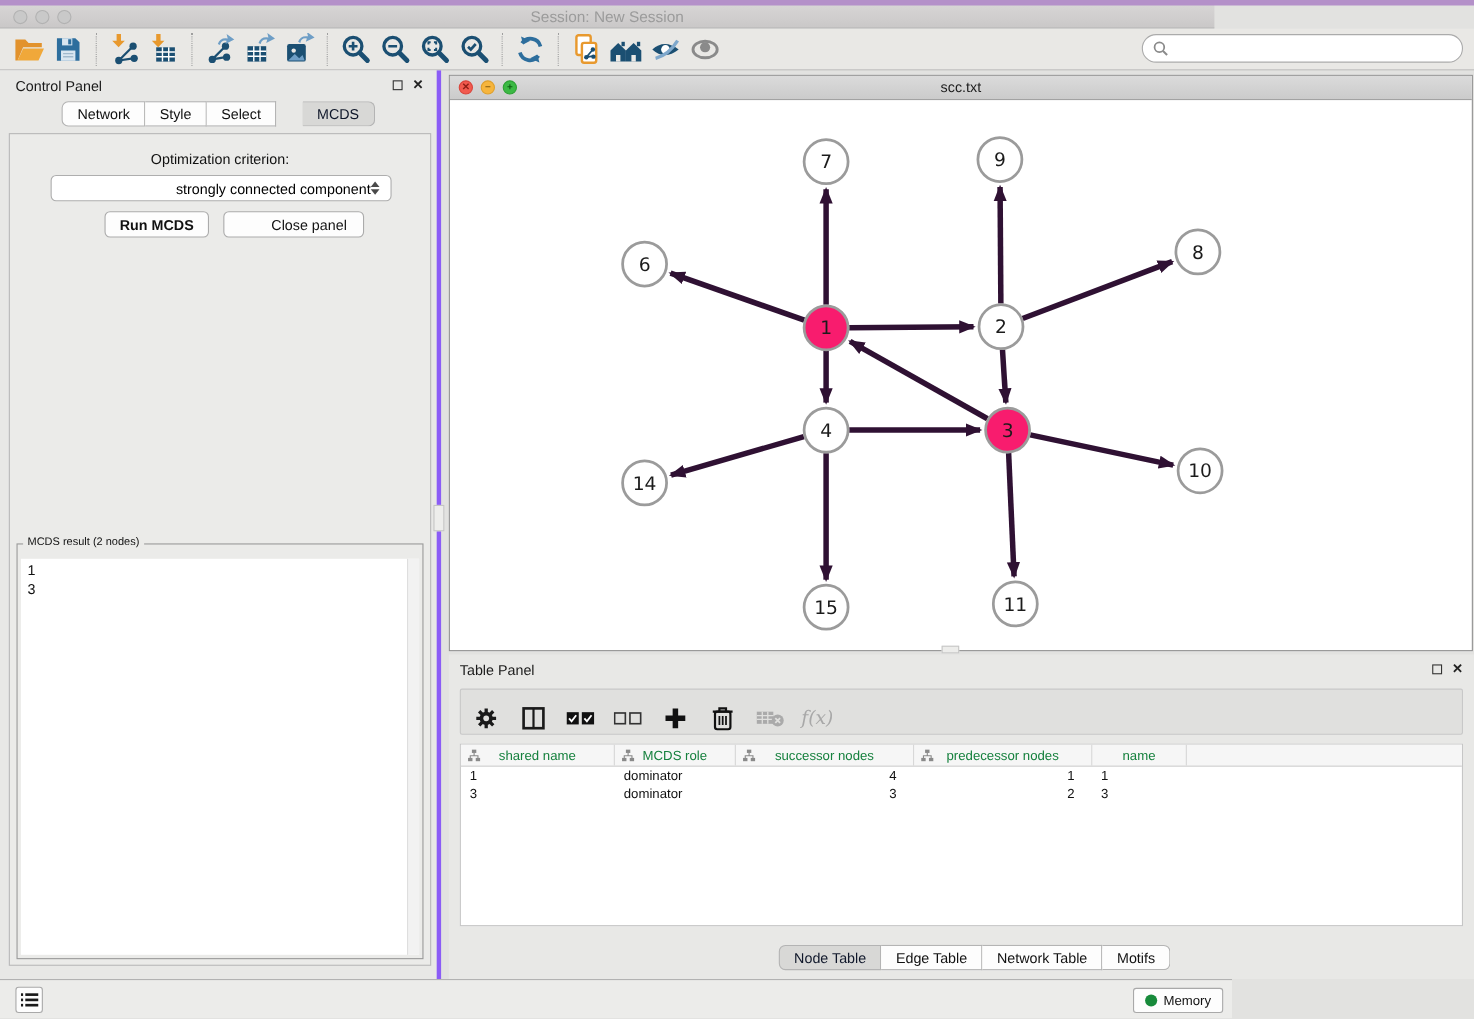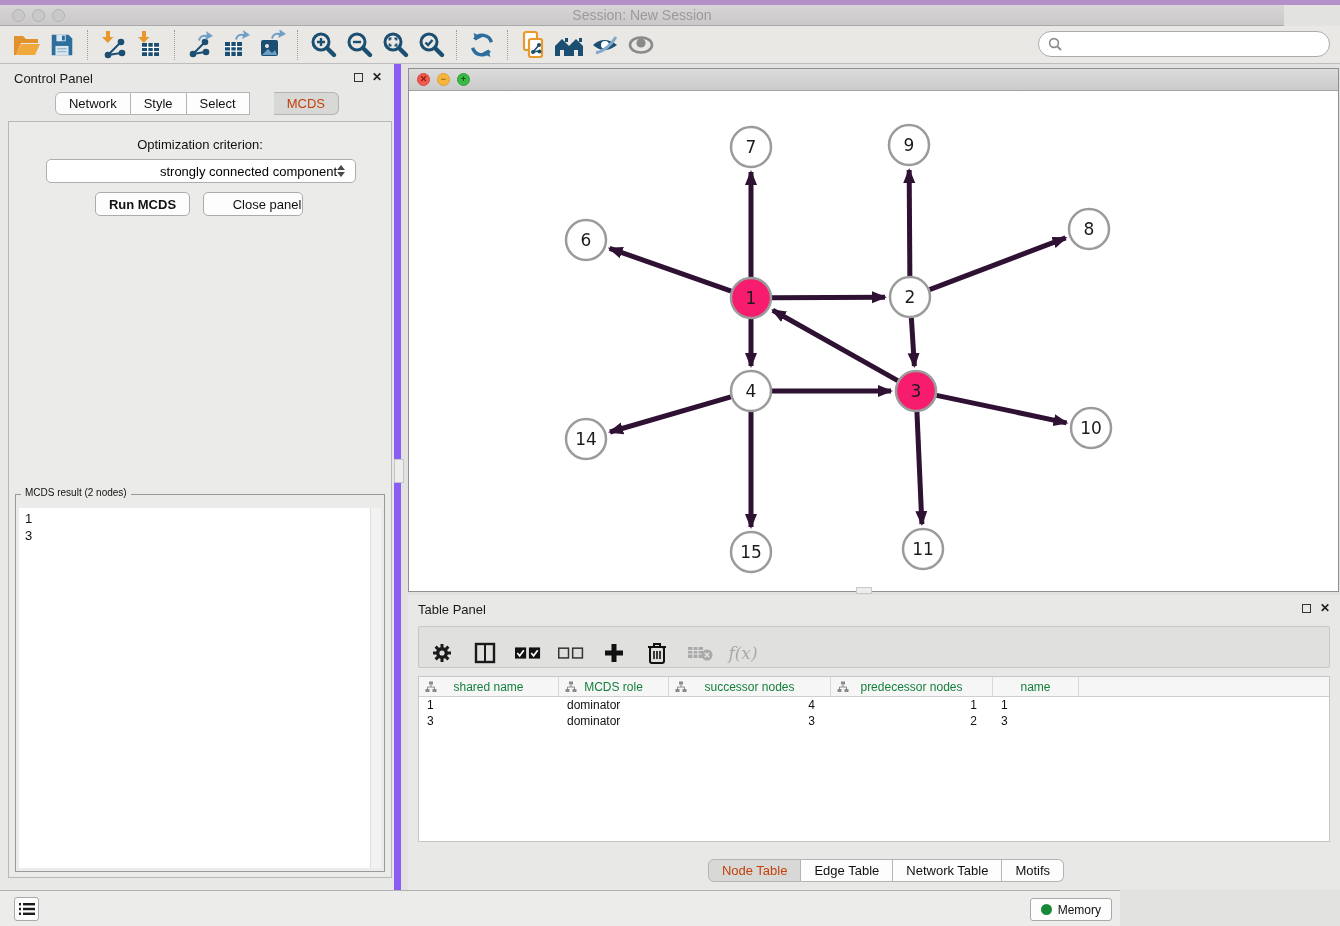--- a/index.html
+++ b/index.html
@@ -1,65 +1,65 @@
 <!DOCTYPE html>
 <html><head>
 <meta charset="utf-8">
 <style>
   * { margin:0; padding:0; box-sizing:border-box; }
   html,body { width:1340px; height:926px; background:#e2e2e0; font-family:"Liberation Sans", sans-serif; }
   .app { position:relative; width:1340px; height:926px; overflow:hidden; background:#e2e2e0; }
 
   
-  .titlebar { position:absolute; left:0; top:0; width:1284px; height:26px;
+  .titlebar { position:absolute; left:0; top:0; width:1104px; height:26px;
     background:linear-gradient(#dad8d8,#cac8c8); border-bottom:1px solid #a8a8a8; }
   .top-strip { position:absolute; left:0; top:0; width:1340px; height:5px; background:#b490c9; }
   .traffic-gray { position:absolute; top:9px; display:flex; gap:7px; left:12px; }
   .traffic-gray span { width:13px; height:13px; border-radius:50%; background:#c9c9c9; border:1px solid #b2b2b2; }
   .win-title { position:absolute; left:0; right:0; top:7px; text-align:center; font-size:14px; color:#9b9b9b; }
 
   
   .toolbar { position:absolute; left:0; top:26px; width:1340px; height:38px; background:#e9e8e5;
     border-bottom:1px solid #bdbdbd; display:flex; align-items:center; padding-left:8px; }
   .tbtn { width:36px; height:32px; display:flex; align-items:center; justify-content:center; }
   .vsep { width:0; height:30px; border-left:1px dotted #9e9e9e; margin:0 7px; }
   .search { position:absolute; right:10px; top:5px; width:292px; height:26px; background:#fff;
     border:1px solid #ababab; border-radius:13px; display:flex; align-items:center; padding:0 9px; }
   .search input { border:none; outline:none; flex:1; font-size:13px; margin-left:6px; font-family:"Liberation Sans",sans-serif; background:transparent; }
 
   
   .control-panel { position:absolute; left:0; top:64px; width:401px; height:826px;
-    background:#e8e8e6; border-right:7px solid #8b5cf6; }
+    background:#e8e8e6; border-right:4px solid #8b5cf6; }
   .panel-header { position:relative; height:28px; }
   .panel-title { position:absolute; left:14px; top:7px; font-size:13px; color:#1a1a1a; }
   .hdr-icons { position:absolute; right:12px; top:8px; display:flex; gap:9px; align-items:center; }
   .ic-float { width:9px; height:9px; border:1.5px solid #333; display:inline-block; }
   .ic-close { font-size:12px; font-weight:bold; color:#222; line-height:10px; }
 
   .seg { display:flex; justify-content:center; }
   .seg .tab { background:#fdfdfd; border:1px solid #b4b4b4; border-left:none; padding:3px 13px;
     font-size:13px; color:#111; white-space:nowrap; }
   .seg .tab:first-child { border-left:1px solid #b4b4b4; border-radius:6px 0 0 6px; }
   .seg .tab:last-child { border-radius:0 6px 6px 0; }
-  .seg .tab.active { background:#d8d8d6; color:#c2410c;margin-left:24px; }
+  .seg .tab.active { background:#d8d8d6; color:#0f172a;margin-left:24px; }
 
   .cp-content { position:absolute; left:8px; top:57px; width:384px; bottom:12px;
     background:#ebebe9; border:1px solid #b8b8b8; }
   .opt-label { position:absolute; top:15px; left:0; right:0; text-align:center; font-size:13px; color:#111; }
   .dropdown { position:absolute; left:37px; top:37px; width:310px; height:24px; background:#fff;
     border:1px solid #aeaeae; border-radius:5px; display:flex; align-items:center; padding:0 10px; font-size:13px; }
   .dropdown .dd-label { flex:1;text-align:right; }
   .stepper { display:flex; flex-direction:column; gap:2px; align-items:center; }
   .stepper i { width:0; height:0; border-left:4px solid transparent; border-right:4px solid transparent; display:block; }
   .stepper .up { border-bottom:5px solid #4a4a4a; }
   .stepper .dn { border-top:5px solid #4a4a4a; }
   .btn { position:absolute; top:70px; height:24px; background:#fdfdfd; border:1px solid #ababab;
     border-radius:5px; font-size:13px; color:#111; display:flex; align-items:center; justify-content:center; }
   .btn.run { left:86px; width:95px;font-weight:bold; }
-  .btn.close { left:194px; width:100px;padding-left:28px; }
+  .btn.close { left:194px; width:128px;padding-left:28px; }
 
   .group { position:absolute; left:6px; top:372px; width:370px; height:378px; border:1px solid #9a9a9a; }
   .group-legend { position:absolute; top:-8px; left:5px; background:#ebebe9; padding:0 4px; font-size:10px; color:#111; }
   .group-white { position:absolute; left:3px; right:3px; top:13px; bottom:3px; background:#fff; }
   .result-text { padding:2px 6px; font-size:13px; line-height:17px; white-space:pre; color:#111; }
   .scroll-track { position:absolute; right:0; top:0; bottom:0; width:11px; background:#f2f2f2; border-left:1px solid #dedede; }
 
   
   .net-window { position:absolute; left:408px; top:68px; width:931px; height:524px;
     background:#fff; border:1px solid #8f8f8f; }
@@ -301,20 +301,21 @@
     </div>
   </div>
 
   <div class="net-window">
     <div class="net-titlebar">
       <div class="lights">
         <span class="light red">✕</span>
         <span class="light yellow">−</span>
         <span class="light green">+</span>
       </div>
+      <div class="net-title">scc.txt</div>
     </div>
     <svg id="graph-svg" width="929" height="500" viewBox="0 0 929 500">
       <defs>
         <marker id="arrow" markerUnits="userSpaceOnUse" markerWidth="16" markerHeight="14" refX="13" refY="7" orient="auto">
           <path id="arrow-path" d="M0,1 L15,7 L0,13 z" fill="#2F1133"></path>
         </marker>
       </defs>
       <g id="edges">
           <line x1="342" y1="186" x2="342" y2="81" stroke="#2F1133" stroke-width="5" marker-end="url(#arrow)"></line>
           <line x1="322.18835217887363" y1="200.03590561439194" x2="200.58529502515046" y2="157.2905885542953" stroke="#2F1133" stroke-width="5" marker-end="url(#arrow)"></line>

